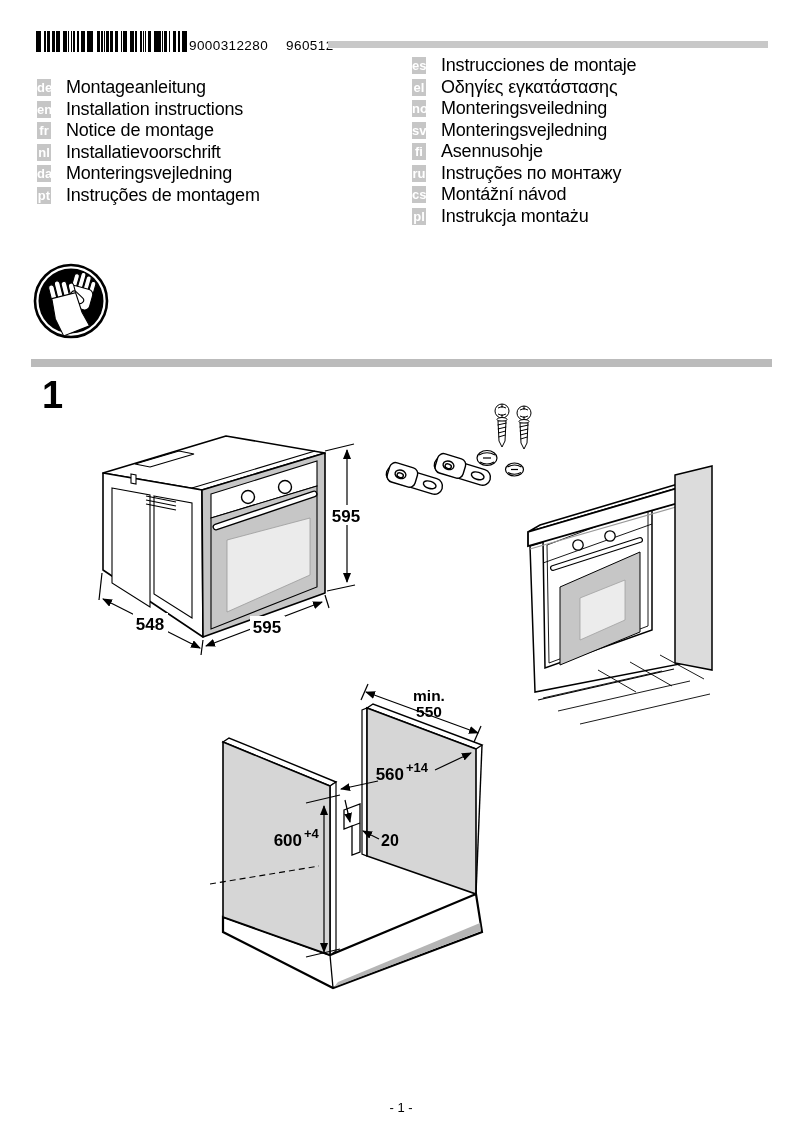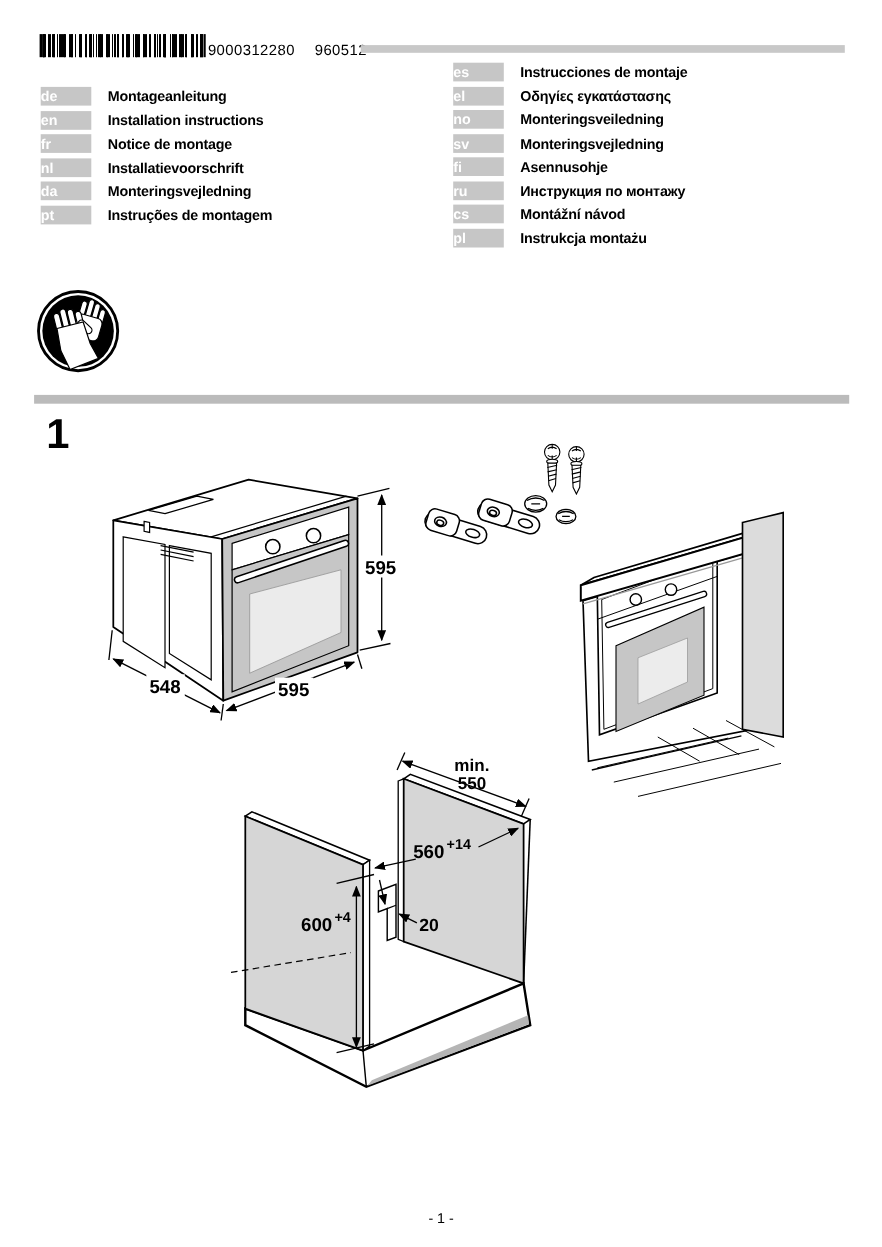--- a/index.html
+++ b/index.html
@@ -15,23 +15,23 @@
     border-left:3px solid #000;border-right:2px solid #000;}
   .barcode-text{position:absolute;left:189px;top:38px;font-size:13.5px;letter-spacing:.4px;}
   .barcode-text span{margin-right:18px;}
   .bar-top{position:absolute;left:328px;top:41px;width:440px;height:7px;background:#c8c8c8;}
   .bar-divider{position:absolute;left:31px;top:359px;width:741px;height:8px;background:#bbbbbb;}
   
   .lang-col{position:absolute;}
   .lang-col.left{left:37px;top:79px;}
   .lang-col.right{left:412px;top:57px;}
   .lang-row{display:flex;align-items:center;height:17px;margin-bottom:4.5px;}
-  .lang-badge{width:46px;height:17px;background:#c6c6c6;color:#fff;font-size:13px;font-weight:bold;
-    line-height:17px;flex:0 0 auto;}
-  .lang-label{margin-left:15px;font-size:13px;font-weight:bold;letter-spacing:-0.2px;white-space:nowrap;}
+  .lang-badge{width:14px;height:17px;background:#c6c6c6;color:#fff;font-size:13px;font-weight:bold;
+    text-align:center;line-height:17px;flex:0 0 auto;}
+  .lang-label{margin-left:15px;font-size:18px;font-weight:normal;letter-spacing:-0.2px;white-space:nowrap;}
   
   .fig-number{position:absolute;left:42px;top:374px;font-size:38px;font-weight:bold;}
   .abs-svg{position:absolute;}
   .footer{position:absolute;left:0;top:1100px;width:100%;text-align:center;font-size:13px;}
   svg text{font-family:"Liberation Sans",sans-serif;font-weight:bold;}
 </style>
 </head>
 <body>
 
 <div class="page">
@@ -84,21 +84,21 @@
     <div class="lang-row">
         <span class="lang-badge">sv</span>
         <span class="lang-label">Monteringsvejledning</span>
       </div>
     <div class="lang-row">
         <span class="lang-badge">fi</span>
         <span class="lang-label">Asennusohje</span>
       </div>
     <div class="lang-row">
         <span class="lang-badge">ru</span>
-        <span class="lang-label">Инструкция по монтажу</span>
+        <span class="lang-label">Instruções по монтажу</span>
       </div>
     <div class="lang-row">
         <span class="lang-badge">cs</span>
         <span class="lang-label">Montážní návod</span>
       </div>
     <div class="lang-row">
         <span class="lang-badge">pl</span>
         <span class="lang-label">Instrukcja montażu</span>
       </div>
   </div>

